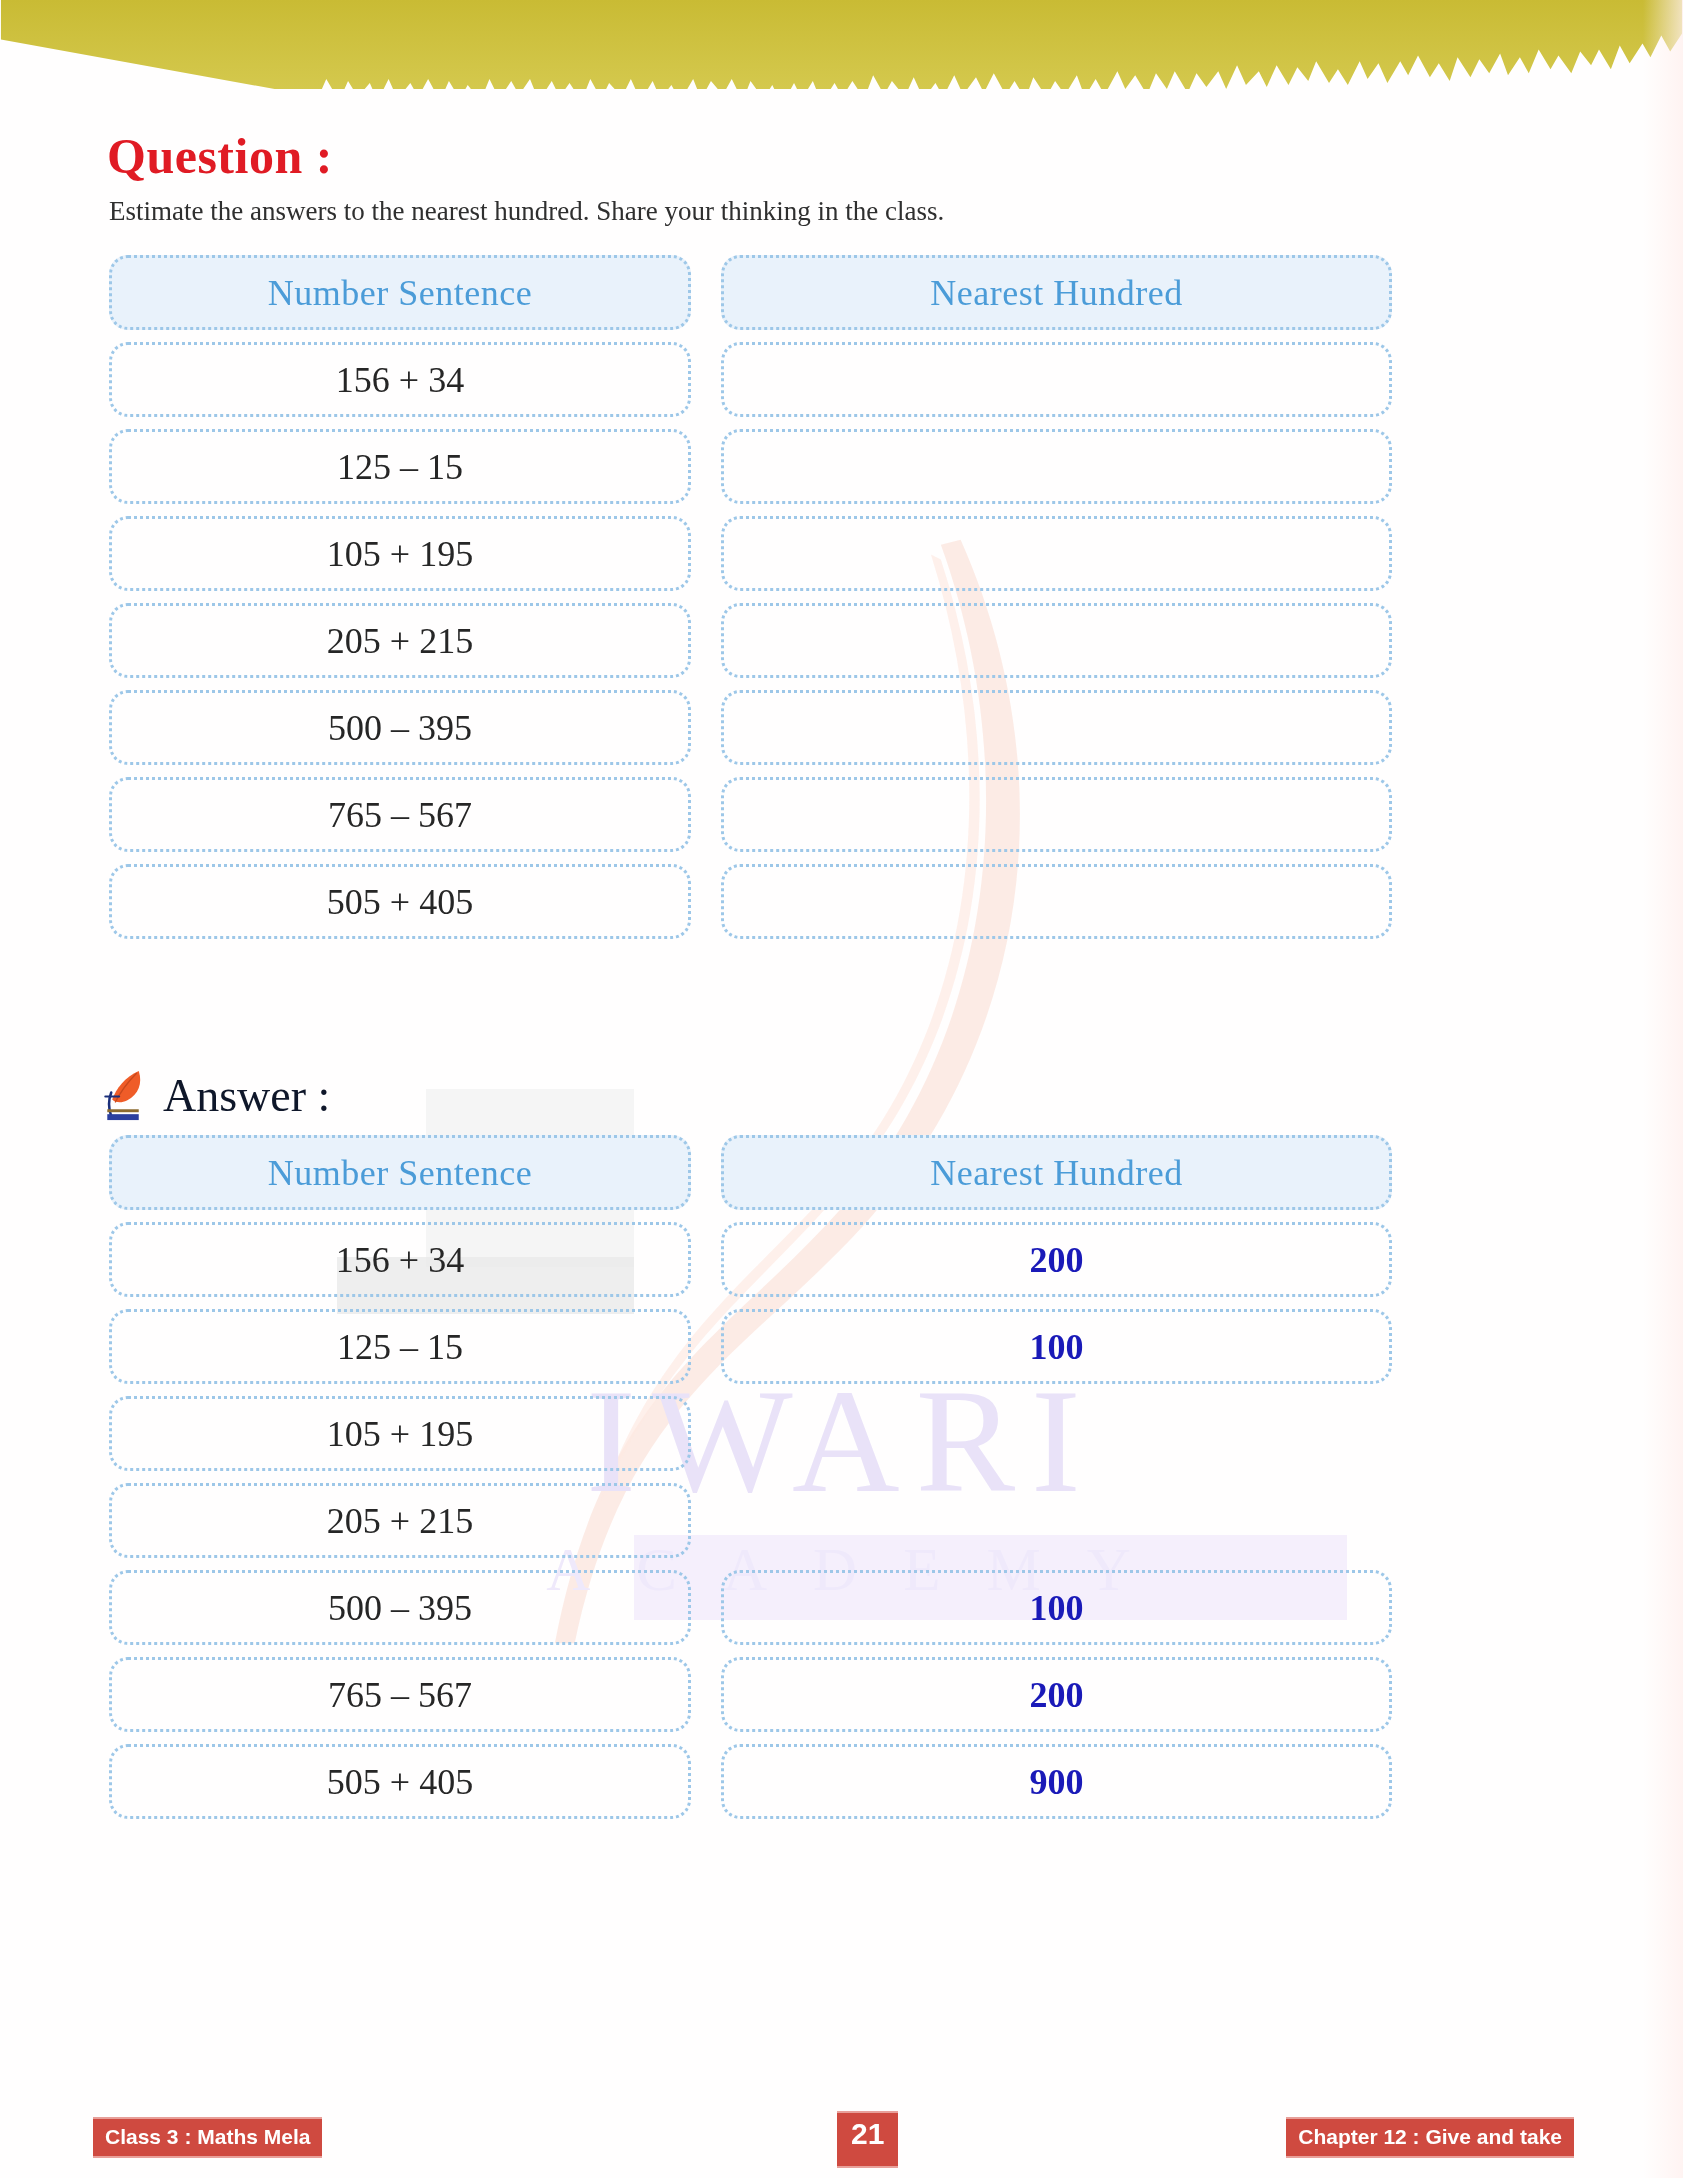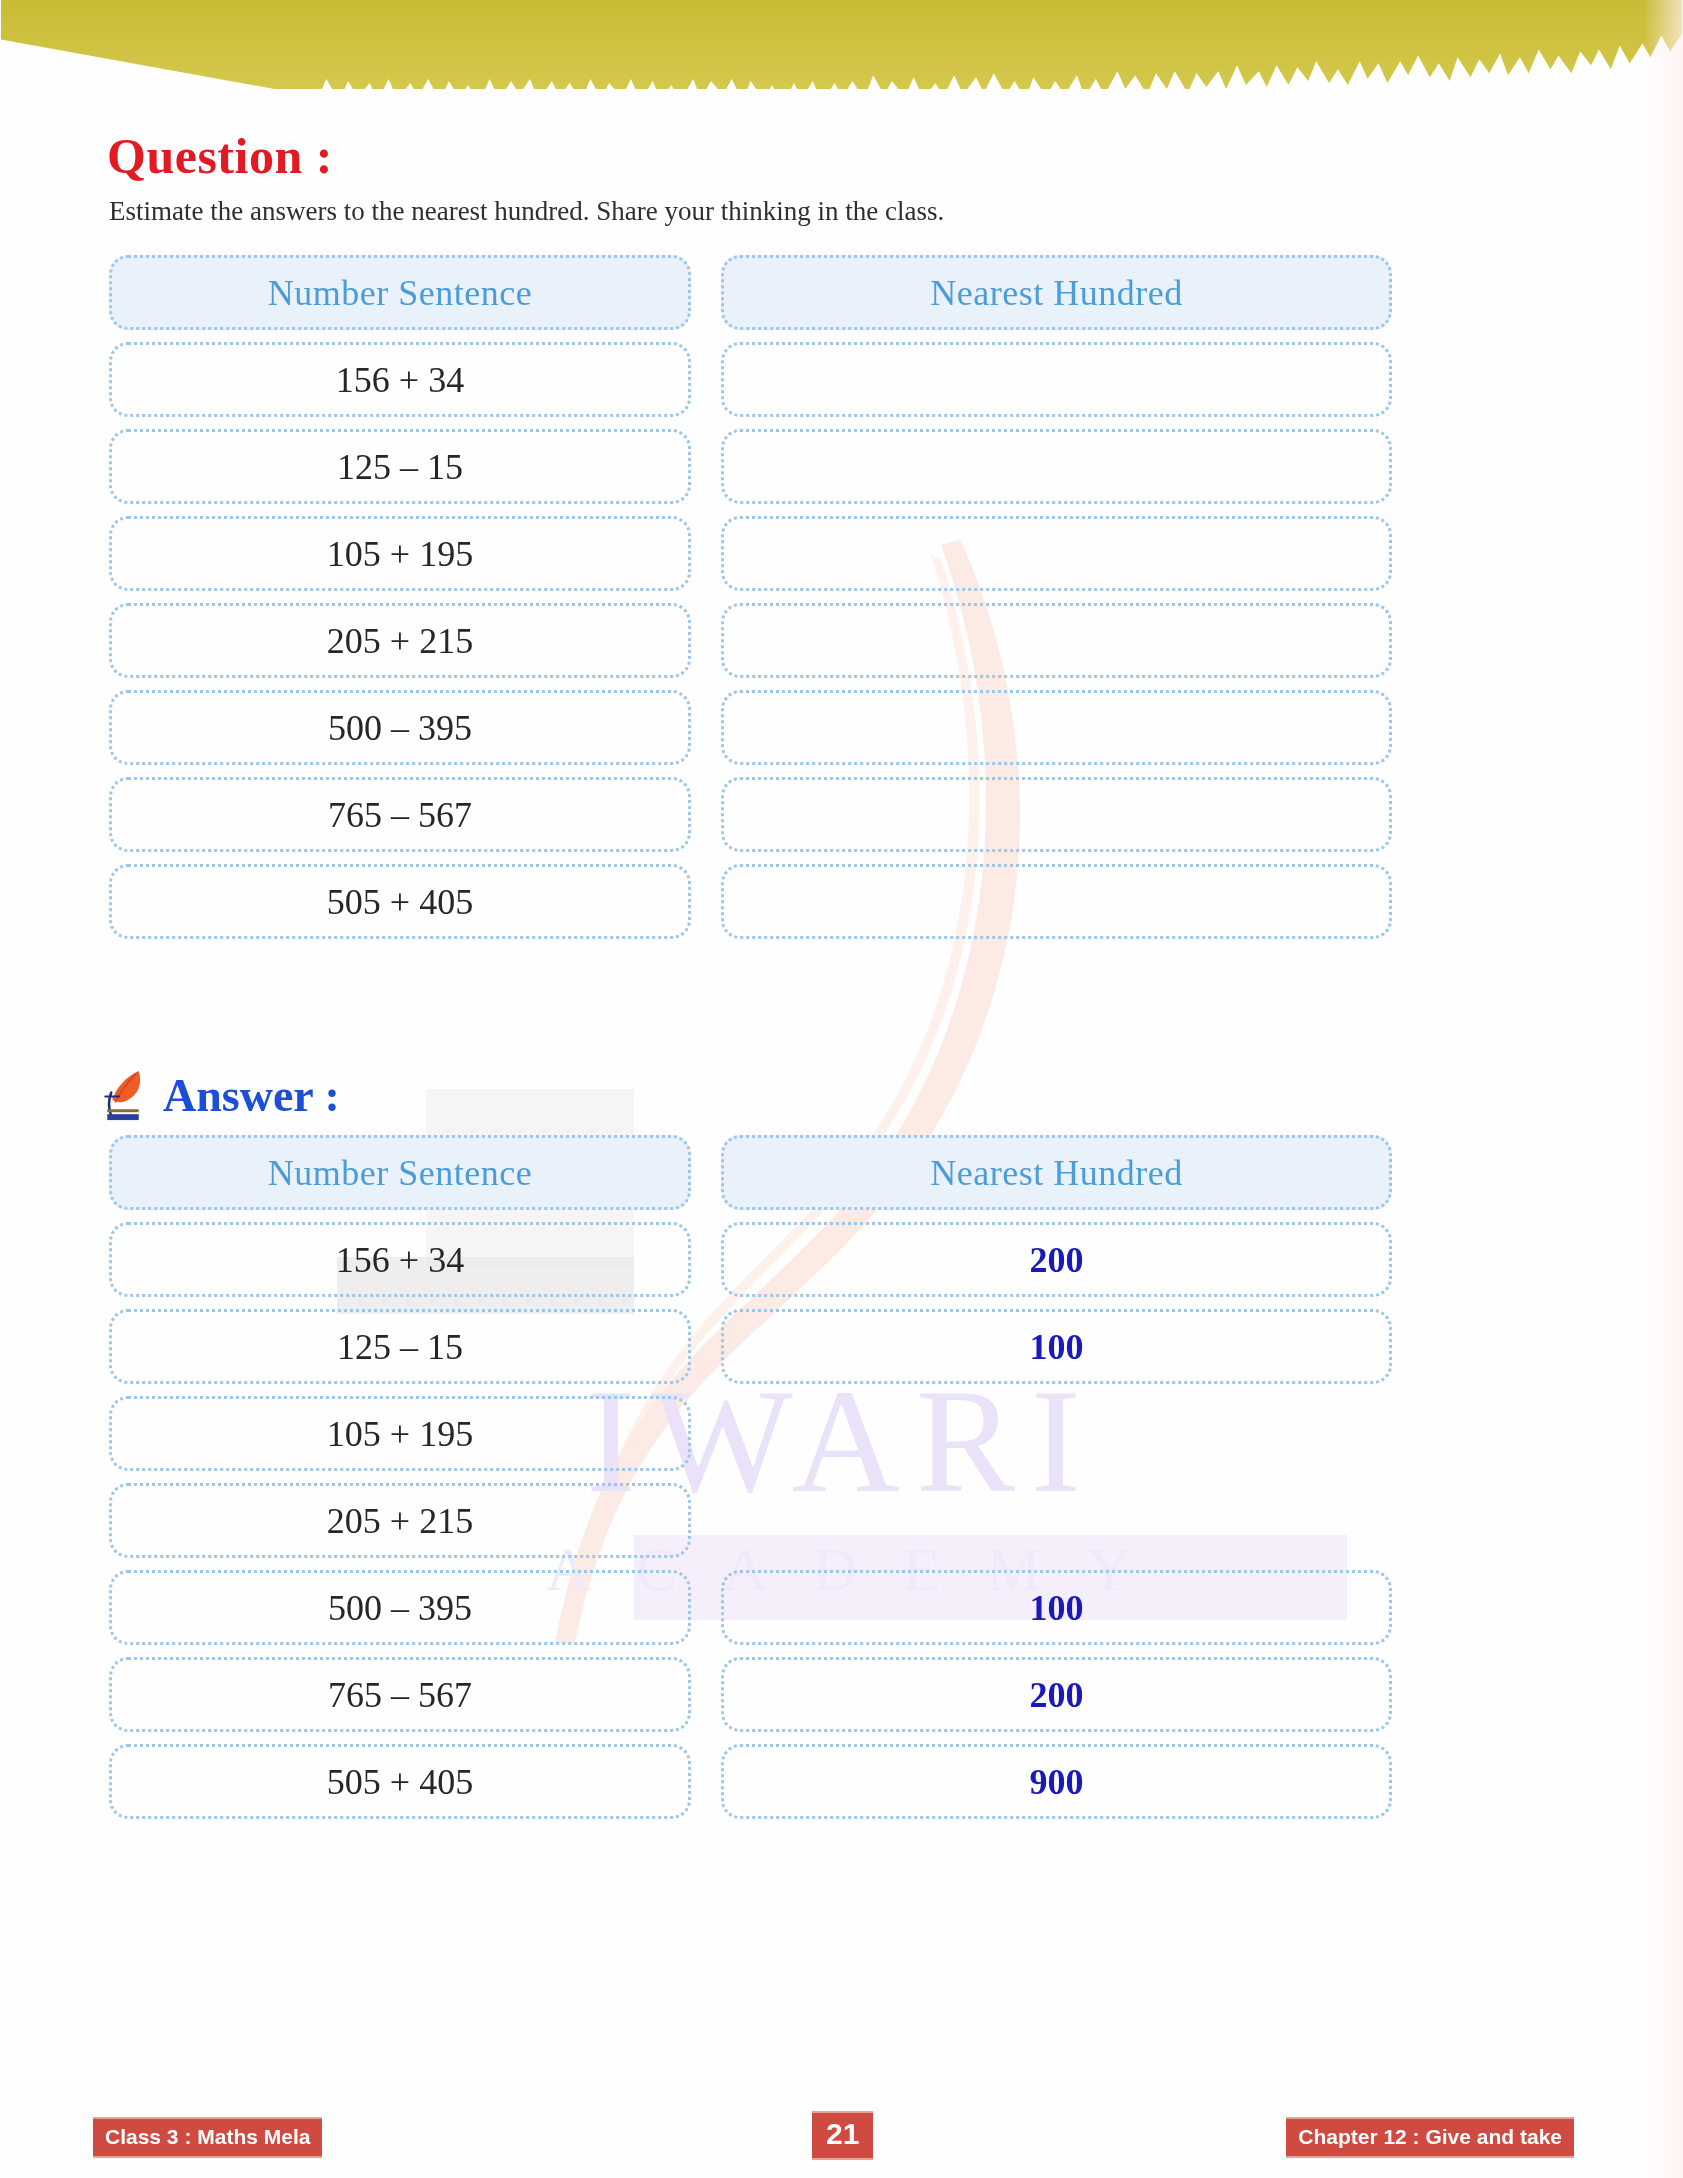--- a/index.html
+++ b/index.html
@@ -191,41 +191,41 @@
     position: absolute;
     left: 99px;
     top: 1067px;
     display: flex;
     align-items: center;
     gap: 14px;
   }
   .a-logo { width: 50px; height: 57px; display:block; }
   .a-heading {
     font-size: 46px;
-    font-weight: bold;
-    color: #1d4ed8;
+    font-weight: normal;
+    color: #0f172a;
     font-family: "Liberation Serif", serif;
   }
 
   
   .footer { position: absolute; left: 0; top: 2117px; width: 1683px; height: 50px; }
   .badge {
     position: absolute;
     background: #cf4a40;
     color: #ffffff;
     font-family: "Liberation Sans", sans-serif;
     font-weight: bold;
     font-size: 21px;
     padding: 6px 12px 7px 12px;
     white-space: nowrap;
     border-top: 2px solid #e8a09a;
     border-bottom: 2px solid #e8a09a;
   }
   #footer-left  { left: 93px; top: 0; }
-  #footer-page  { left: 812px; top: -6px; font-size: 30px; padding: 4px 14px 7px 14px; }
+  #footer-page  { left: 837px; top: -6px; font-size: 30px; padding: 4px 14px 15px 14px; }
   #footer-right { right: 109px; top: 0; margin-left: 47px; }
 </style>
 </head>
 <body>
 
 <div class="page">
 
   <div class="top-edge">
     <svg width="1683" height="89" viewBox="0 0 1700 90" xmlns="http://www.w3.org/2000/svg" aria-hidden="true">
       <defs>

